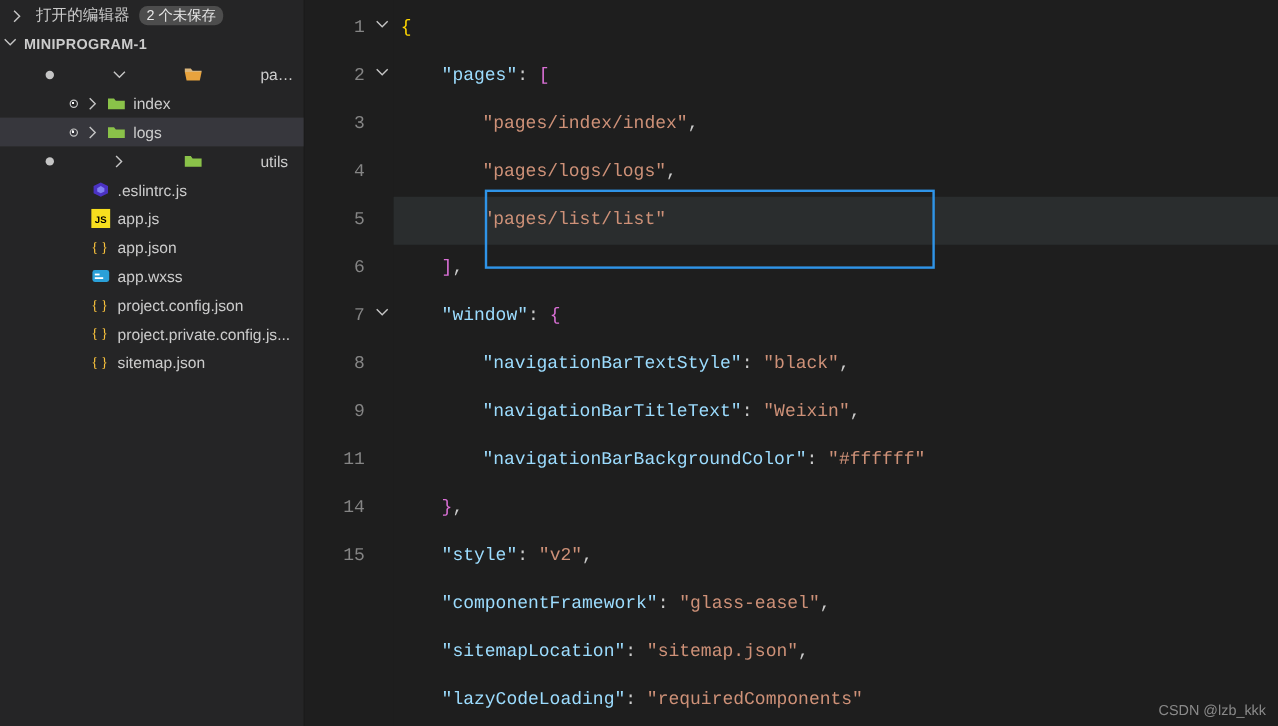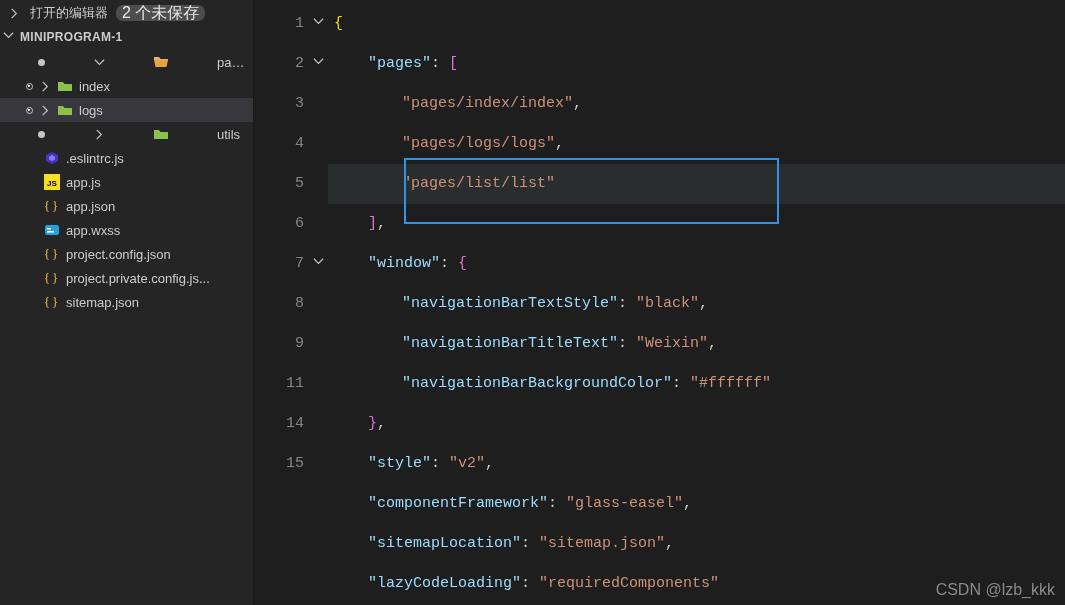--- a/index.html
+++ b/index.html
@@ -30,21 +30,21 @@
   }
   .open-editors .chev {
     width: 16px; height: 16px; display:flex; align-items:center; justify-content:center;
     color:#ccc;
   }
   .badge {
     background: #4d4d4d;
     color: #e7e7e7;
     padding: 0 6px;
     border-radius: 7px;
-    font-size: 16px;
+    font-size: 12px;
     line-height: 16px;
     text-align: right;
   }
   .project-header {
     display: flex;
     align-items: flex-start;
     gap: 6px;
     padding: 4px 2px;
     font-weight: 700;
     font-size: 12px;
@@ -57,21 +57,21 @@
     display: flex;
     align-items: center;
     gap: 6px;
     height: 24px;
     padding-right: 6px;
     color: #cccccc;
     cursor: pointer;
   }
   .item.selected { background: #37373d; }
   .indent-1 { padding-left: 38px; gap: 48px; }
-  .indent-2 { padding-left: 26px; }
+  .indent-2 { padding-left: 58px; }
   .chev { width: 12px; display:inline-flex; justify-content:center; color:#c5c5c5; }
   .chev-blank { width: 12px; display:inline-block; }
   .dot { width:7px;height:7px;border-radius:50%;display:inline-block;vertical-align:middle; }
   .dot-open { background: radial-gradient(circle at 35% 35%, #fff 0 1px, transparent 1.2px), #0000; border:1.3px solid #c5c5c5; }
   .dot-filled { background:#c5c5c5; }
 
   .icon { width:16px; height:34px; display:inline-flex; align-items:center; justify-content:center; }
   .label { flex:1; white-space:nowrap; overflow:hidden; text-overflow:ellipsis; }
 
   
@@ -137,21 +137,21 @@
   .tok-brace2 { color:#da70d6; }
   .tok-punc   { color:#cccccc; }
   .tok-key    { color:#9cdcfe; }
   .tok-str    { color:#ce9178; }
 
   
   .watermark {
     position:absolute;
     right:10px; bottom:6px;
     color:#8a8a8a;
-    font-size:16px;
+    font-size:12px;
     font-family: Arial, sans-serif;
     pointer-events:none;
   }
 </style>
 </head>
 <body>
 
 <div class="sidebar">
   <div class="open-editors">
     <span class="chev">

